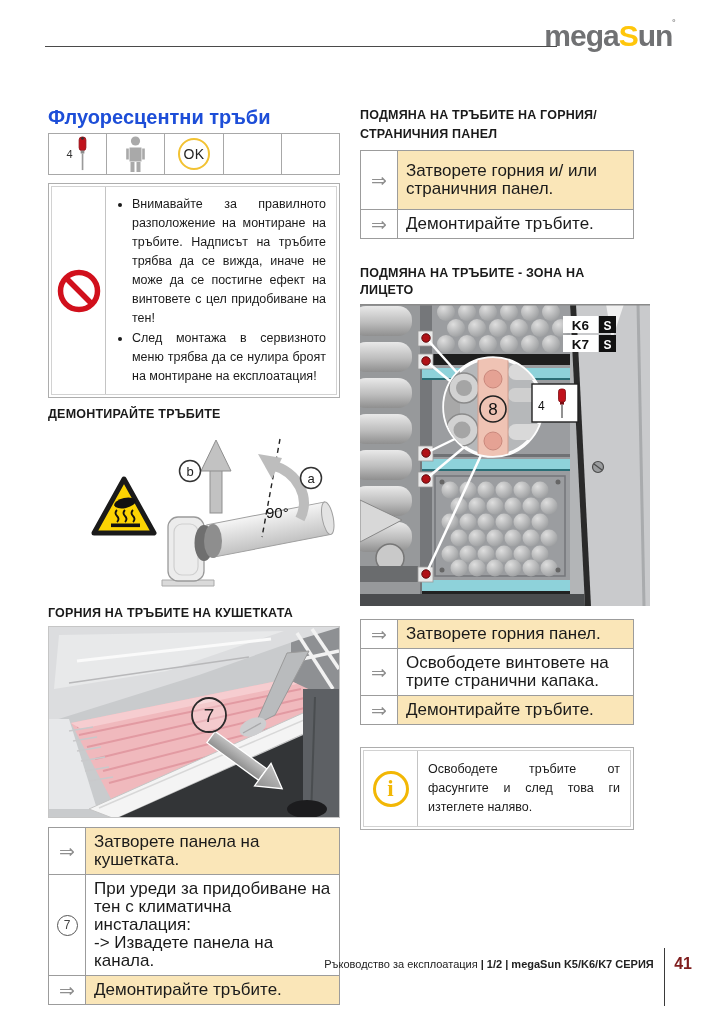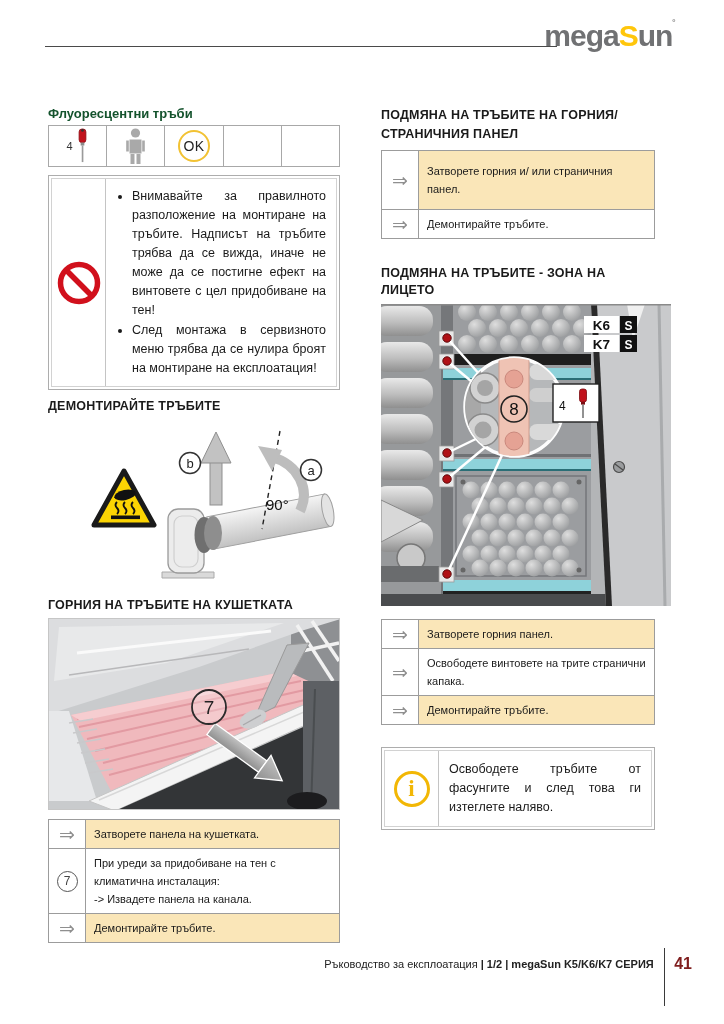--- a/index.html
+++ b/index.html
@@ -9,23 +9,23 @@
     background: #ffffff; overflow: hidden;
     font-family: "Liberation Sans", sans-serif; color: #1a1a1a;
   }
   
   .top-rule { position:absolute; left:45px; top:46px; width:512px; height:1px; background:#4a4a4a; }
   .logo { position:absolute; top:18px; right:48px; font-size:30px; font-weight:bold; letter-spacing:-1px; color:#707173; }
   .logo .s { color:#ffc60b; }
   .logo .tm { font-size:11px; vertical-align:18px; color:#8a8a8a; letter-spacing:0; }
 
   .col-left  { position:absolute; left:48px;  top:106px; width:292px; }
-  .col-right { position:absolute; left:381px; top:106px; width:274px; }
-
-  .red-title { color:#14532d; font-size:13px; font-weight:bold; margin-bottom:4px; }
+  .col-right { position:absolute; left:360px; top:106px; width:274px; }
+
+  .red-title { color:#1d4ed8; font-size:20px; font-weight:bold; margin-bottom:4px; }
   .sec-h { font-size:12.5px; font-weight:bold; letter-spacing:.2px; white-space:pre-line; line-height:17px; }
 
   
   .iconrow { display:flex; border:1px solid #a8a8a8; height:42px; background:#fff; }
   .iconrow .cell { flex:1; display:flex; align-items:center; justify-content:center; border-right:1px solid #a8a8a8; gap:3px; }
   .iconrow .cell:last-child { border-right:none; }
   .iconrow .num { font-size:11px; color:#333; }
   .okring { width:32px; height:32px; border:2px solid #f2c233; border-radius:50%;
             display:flex; align-items:center; justify-content:center; font-size:14px; color:#222; letter-spacing:.5px; }
 
@@ -39,21 +39,21 @@
   .info-tx { display:flex; align-items:center; padding:9px 10px; font-size:12.5px; line-height:19px; text-align:justify; }
   .inforing { width:36px; height:36px; border:3px solid #f2b705; border-radius:50%;
               display:flex; align-items:center; justify-content:center;
               font-family:"Liberation Serif", serif; font-weight:bold; font-size:23px; color:#f2b705; }
 
   
   .steps { border:1px solid #9c9c9c; margin-top:9px; background:#fff; }
   .step { display:flex; align-items:stretch; border-top:1px solid #9c9c9c; }
   .step:first-child { border-top:none; }
   .step .ic { flex:0 0 37px; display:flex; align-items:center; justify-content:center; background:#fff; border-right:1px solid #9c9c9c; }
-  .step .tx { flex:1; padding:5px 8px; font-size:11px; line-height:18px; display:flex; align-items:center; white-space:pre-line; }
+  .step .tx { flex:1; padding:5px 8px; font-size:17px; line-height:18px; display:flex; align-items:center; white-space:pre-line; }
   .step.hl .tx { background:#fae6b8; }
   .step .tx.tall { padding:11px 8px; }
   .arrow-glyph { font-size:19px; color:#8f8f8f; line-height:1; }
   .circnum { width:21px; height:21px; border:1px solid #555; border-radius:50%; color:#444;
              display:flex; align-items:center; justify-content:center; font-size:12px; }
 
   .figbox { margin-top:4px; border:1px solid #c6c6c6; line-height:0; }
   .diagram { margin-top:2px; line-height:0; }
 
   .gap4 { height:4px; } .gap8 { height:8px; } .gap12 { height:12px; } .gap14 { height:14px; } .gap26 { height:26px; }

